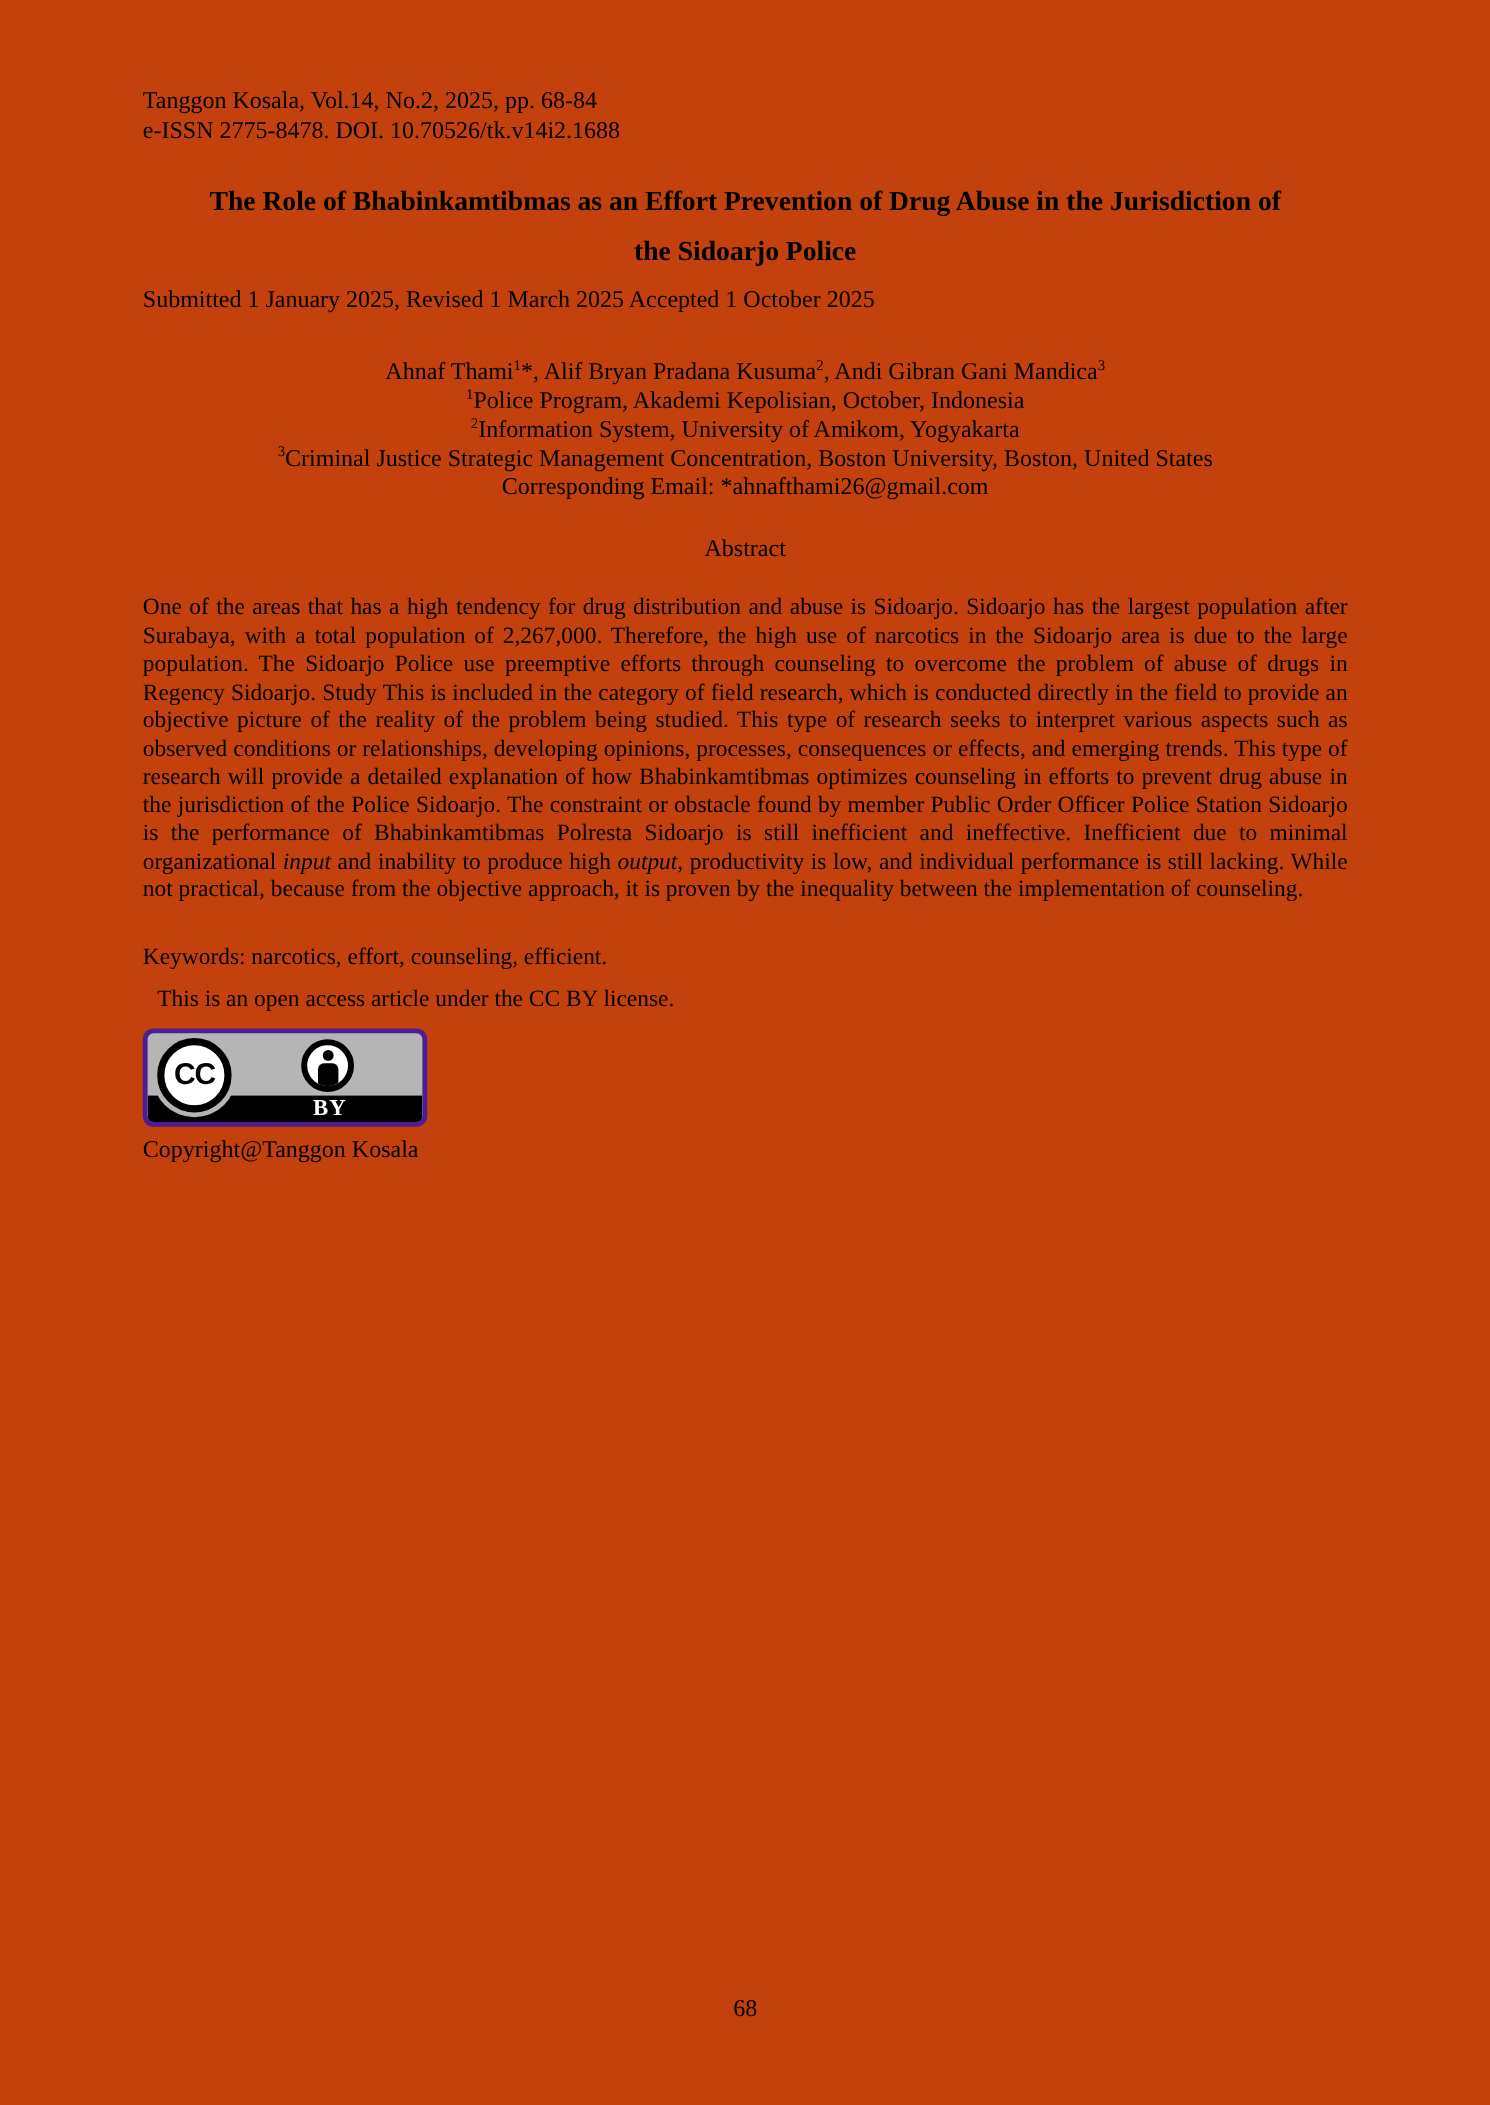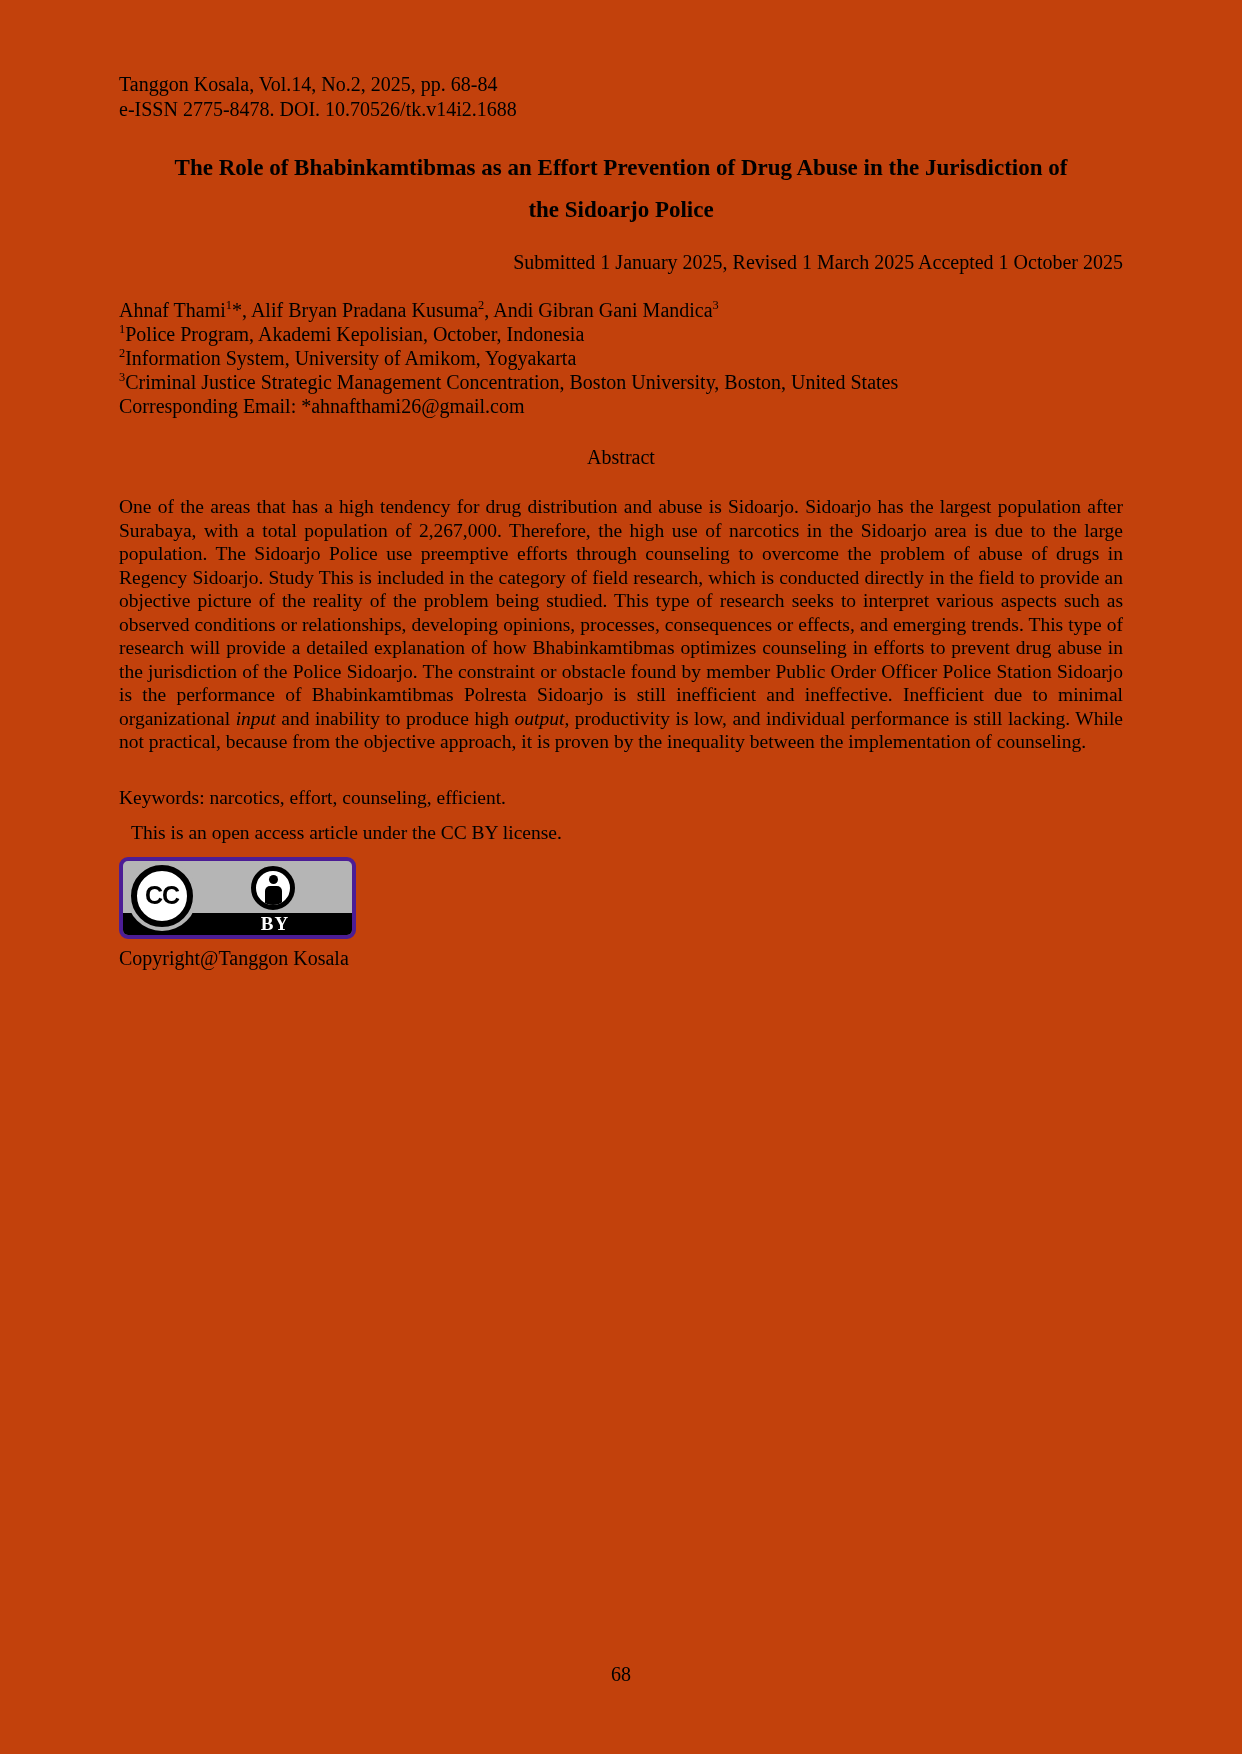--- a/index.html
+++ b/index.html
@@ -26,29 +26,29 @@
     text-align: left;
   }
   .paper-title {
     margin-top: 25px;
     font-size: 23px;
     font-weight: bold;
     text-align: center;
     line-height: 42px;
   }
   .dates-line {
-    margin-top: 19px;
-    font-size: 20px;
-    text-align: right;
+    margin-top: 7px;
+    font-size: 20px;
+    text-align: left;
     line-height: 24px;
   }
   .authors-block {
-    margin-top: 24px;
-    font-size: 20px;
-    text-align: left;
+    margin-top: 36px;
+    font-size: 20px;
+    text-align: center;
     line-height: 24px;
   }
   sup {
     font-size: 0.62em;
     line-height: 0;
     vertical-align: super;
   }
   .abstract-heading {
     margin-top: 27px;
     font-size: 20px;

